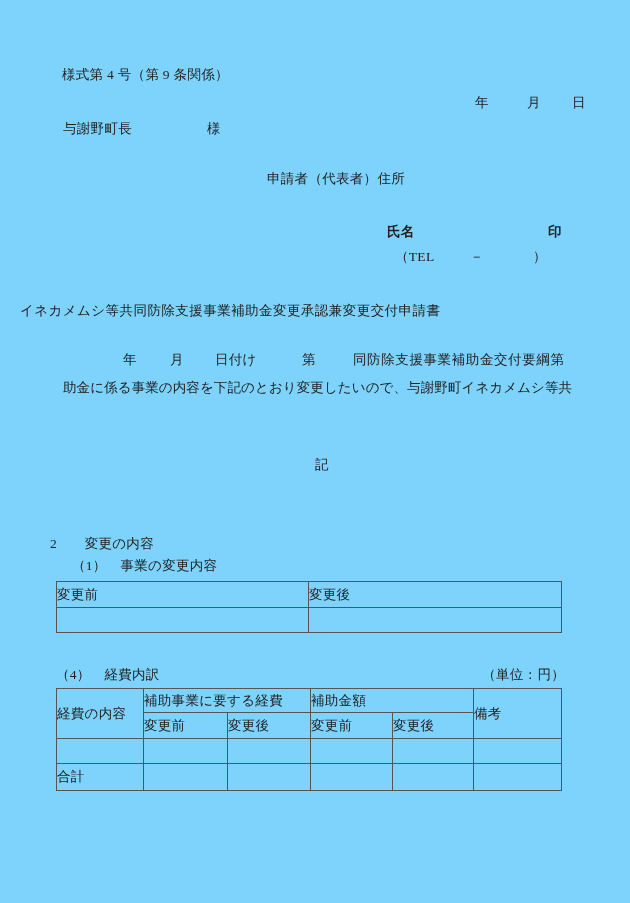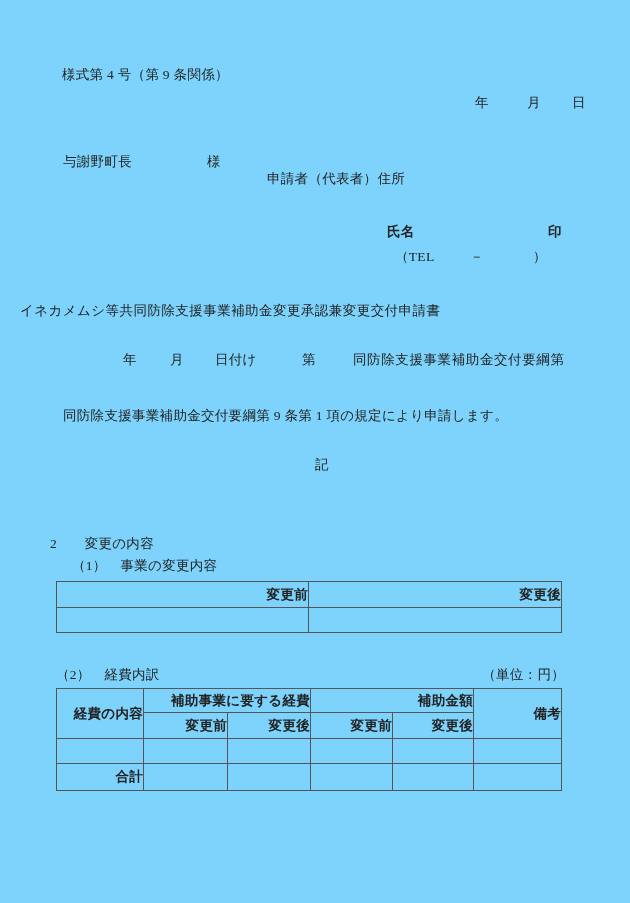--- a/index.html
+++ b/index.html
@@ -22,47 +22,46 @@
   .center { left: 0; width: 630px; text-align: left; padding-left: 20px; }
   .seg { position: absolute; top: 0; white-space: pre; }
   .tbl {
     position: absolute;
     border-collapse: collapse;
     table-layout: fixed;
     border: 1.5px solid #3d3d3d;
   }
   .tbl td {
     border: 1px solid #555555;
-    text-align: right;
+    text-align: left;
     vertical-align: middle;
     padding: 0;
     font-size: 13.5px;
     letter-spacing: 0.3px;
     overflow: hidden;
-    font-weight: bold;
   }
   tr.h24 td { height: 23px; }
   tr.h26 td { height: 25px; }
   tr.h25 td { height: 24px; }
   tr.h27 td { height: 26px; }
 </style>
 </head>
 <body>
 
 <div class="page">
 
   <div class="line" style="left:62px; top:67px;">様式第 4 号（第 9 条関係）</div>
 
   <div class="line" style="left:0; top:95px; width:630px;">
     <span class="seg" style="left:475px;">年</span>
     <span class="seg" style="left:527px;">月</span>
     <span class="seg" style="left:572px;">日</span>
   </div>
 
-  <div class="line" style="left:0; top:121px; width:630px;margin-top:33px;">
+  <div class="line" style="left:0; top:121px; width:630px;">
     <span class="seg" style="left:63px;">与謝野町長</span>
     <span class="seg" style="left:207px;">様</span>
   </div>
 
   <div class="line" style="left:267px; top:171px;">申請者（代表者）住所</div>
 
   <div class="line" style="left:0; top:224px; width:630px;font-weight:bold;">
     <span class="seg" style="left:387px;">氏名</span>
     <span class="seg" style="left:548px;">印</span>
   </div>
@@ -75,21 +74,21 @@
 
   <div class="line center" style="top:303px; letter-spacing:0.45px;">イネカメムシ等共同防除支援事業補助金変更承認兼変更交付申請書</div>
 
   <div class="line" style="left:0; top:352px; width:630px;">
     <span class="seg" style="left:123px;">年</span>
     <span class="seg" style="left:170px;">月</span>
     <span class="seg" style="left:215px;">日付け</span>
     <span class="seg" style="left:302px;">第</span>
     <span class="seg" style="left:353px; letter-spacing:0.6px;">同防除支援事業補助金交付要綱第</span>
   </div>
-  <div class="line" style="left:63px; top:408px;">同防除支援事業補助金交付要綱第 9 条第 1 項の規定により申請します。</div>
+  <div class="line" style="left:63px; top:380px; letter-spacing:0.1px;">助金に係る事業の内容を下記のとおり変更したいので、与謝野町イネカメムシ等共</div>
 
   <div class="line" style="left:315px; top:457px;">記</div>
 
   <div class="line" style="left:50px; top:536px;">2　　変更の内容</div>
   <div class="line" style="left:56px; top:558px;margin-left:16px;">（1）　事業の変更内容</div>
 
   <table class="tbl" style="left:56px; top:581px; width:505px;">
     <colgroup>
         <col style="width:252px">
         <col style="width:253px">
@@ -99,21 +98,21 @@
         <td>変更前</td>
         <td>変更後</td>
       </tr>
       <tr class="h25">
         <td></td>
         <td></td>
       </tr>
     </tbody>
   </table>
 
-  <div class="line" style="left:56px; top:667px;">（2）　経費内訳</div>
+  <div class="line" style="left:56px; top:667px;">（4）　経費内訳</div>
   <div class="line" style="right:65px; top:667px;">（単位：円）</div>
 
   <table class="tbl" style="left:56px; top:688px; width:505px;">
     <colgroup>
       <col style="width:87px">
         <col style="width:84px">
         <col style="width:83px">
       <col style="width:82px">
         <col style="width:81px">
         <col style="width:88px">

